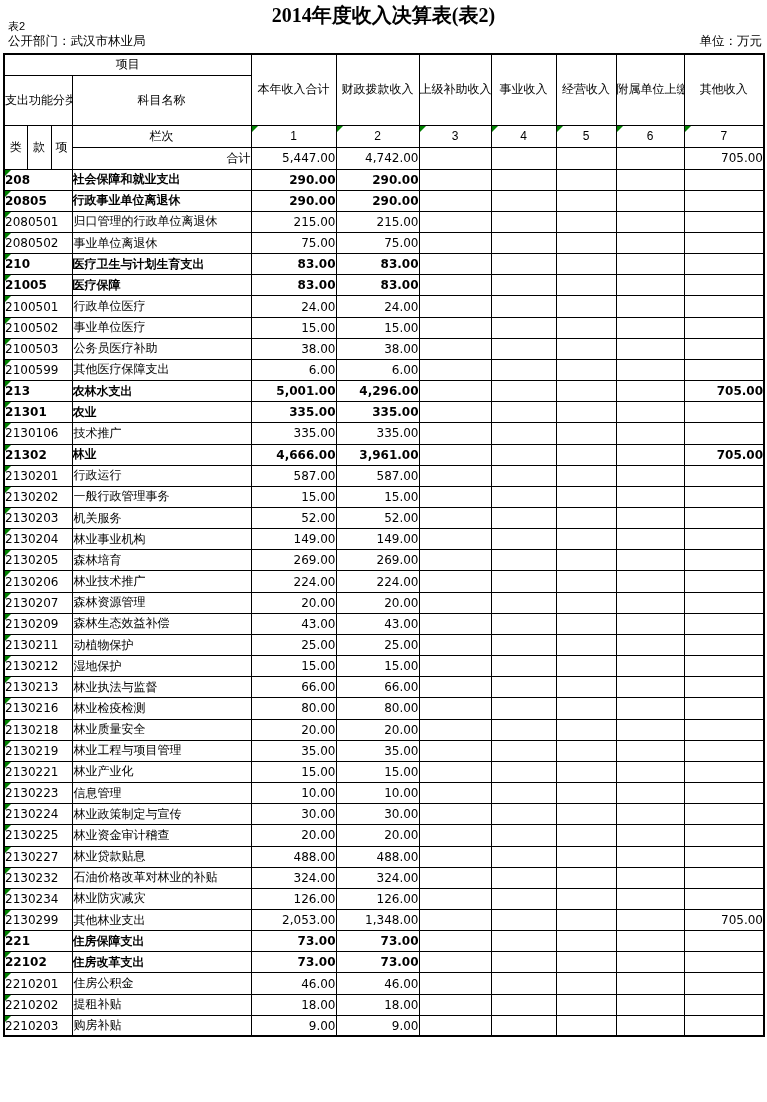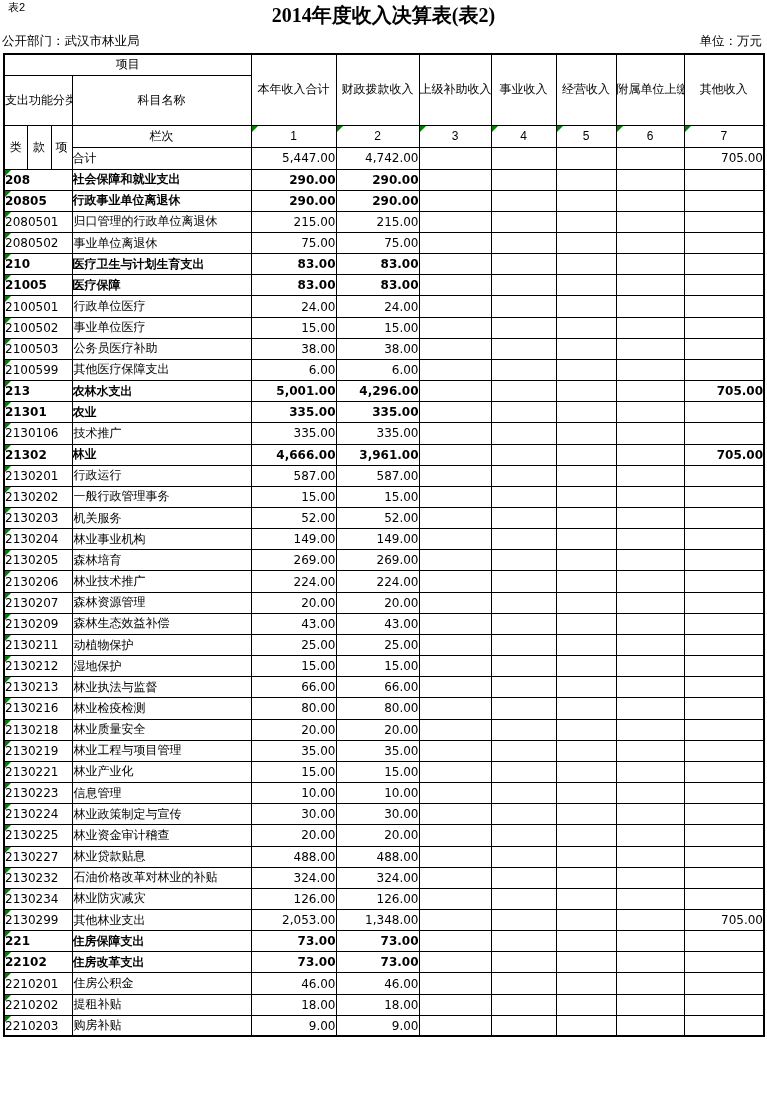--- a/index.html
+++ b/index.html
@@ -6,37 +6,37 @@
   html, body { margin: 0; padding: 0; }
   body {
     width: 767px; height: 1102px;
     background: #ffffff;
     color: #000000;
     font-family: "Liberation Sans", sans-serif;
     position: relative;
     overflow: hidden;
   }
   .corner-label {
-    position: absolute; left: 8px; top: 0;
+    position: absolute; left: 8px; top: 19px;
     font-size: 11px;
   }
   .page-title {
     text-align: center;
     font-family: "Liberation Serif", serif;
     font-weight: bold;
     font-size: 20px;
     line-height: 24px;
     padding-top: 3px;
   }
   .subhead {
     display: flex;
     justify-content: space-between;
     align-items: flex-end;
     font-size: 12.5px;
-    padding: 0 5px 0 2px;
+    padding: 0 5px 0 8px;
     margin-top: 5px;
     height: 18px;
     text-align: right;
   }
   table.fiscal {
     border-collapse: collapse;
     table-layout: fixed;
     width: 760px;
     margin-left: 3px;
     margin-top: 3px;
@@ -68,21 +68,21 @@
     font-family: "DejaVu Sans", sans-serif;
   }
   td.code {
     text-align: left;
     padding-left: 2px;
     font-size: 11.5px;
     font-family: "DejaVu Sans", sans-serif;
   }
   td.name { text-align: left; padding-left: 2px; }
   td.name.indent { padding-left: 1px; }
-  td.center { text-align: left; }
+  td.center { text-align: right; }
   tr.bold td { font-weight: bold; }
   td.tri { position: relative; }
   td.tri::before {
     content: "";
     position: absolute;
     left: 0; top: 0;
     width: 0; height: 0;
     border-style: solid;
     border-width: 6px 6px 0 0;
     border-color: #008000 transparent transparent transparent;

